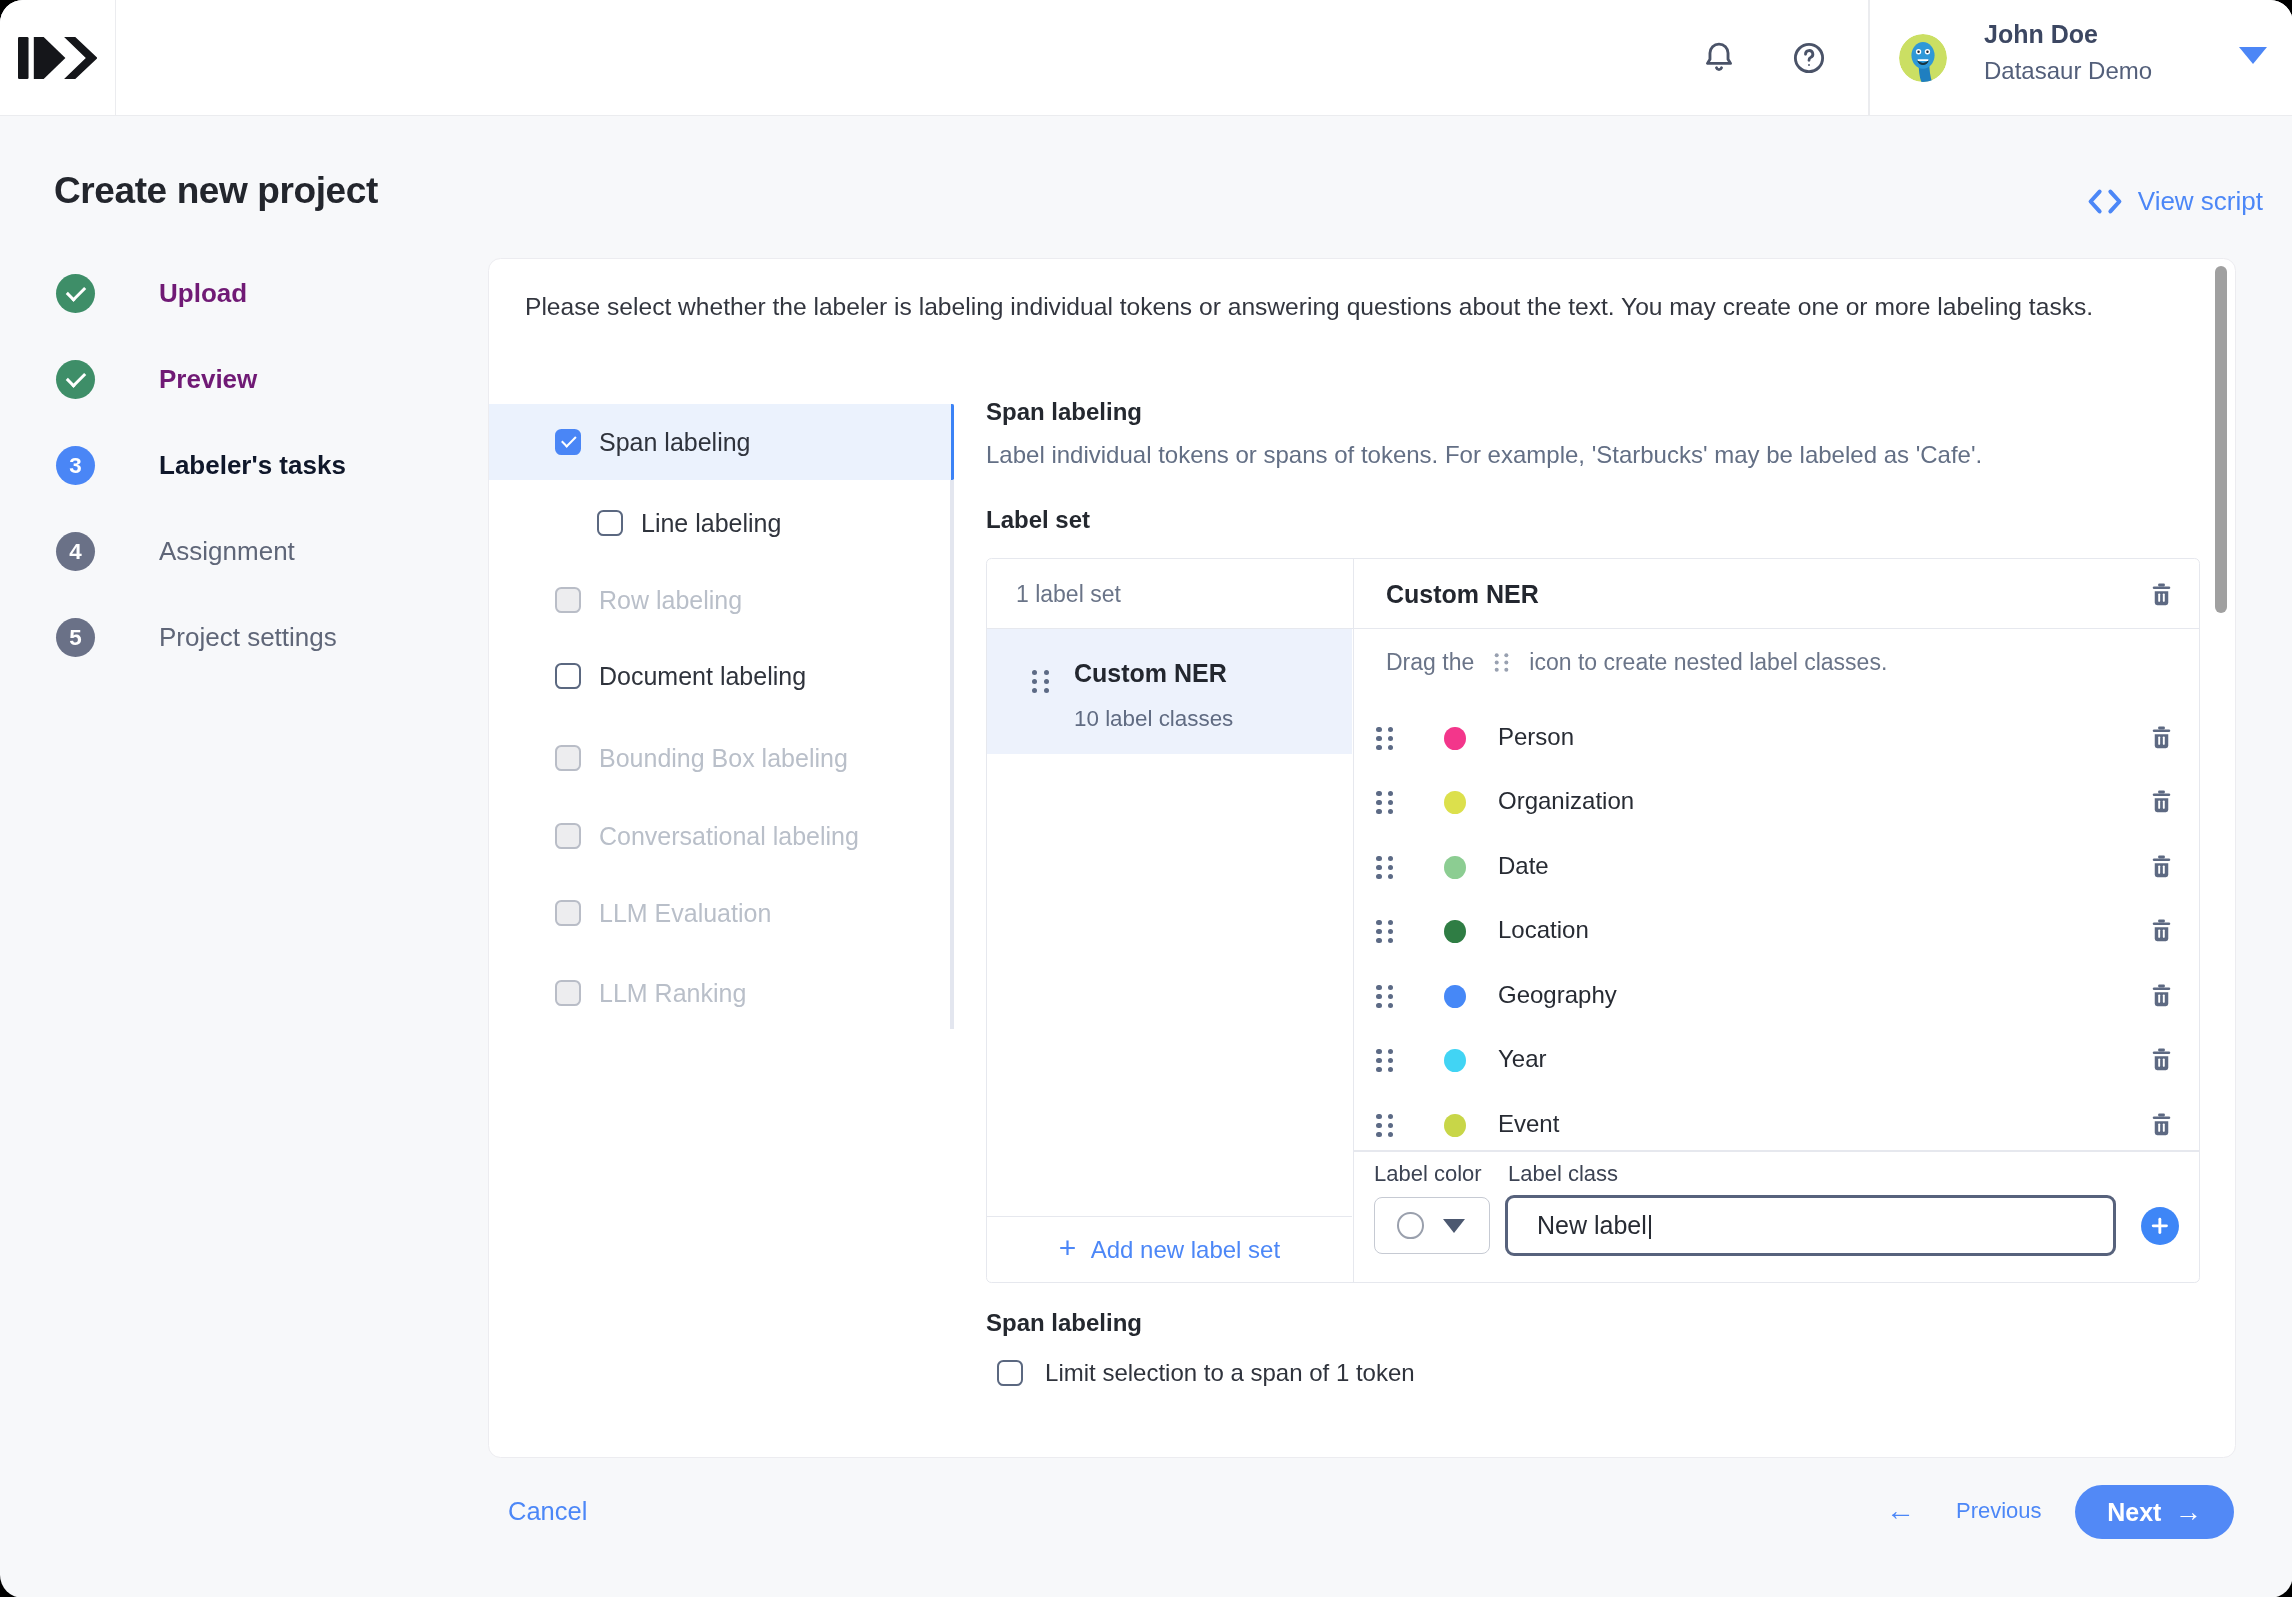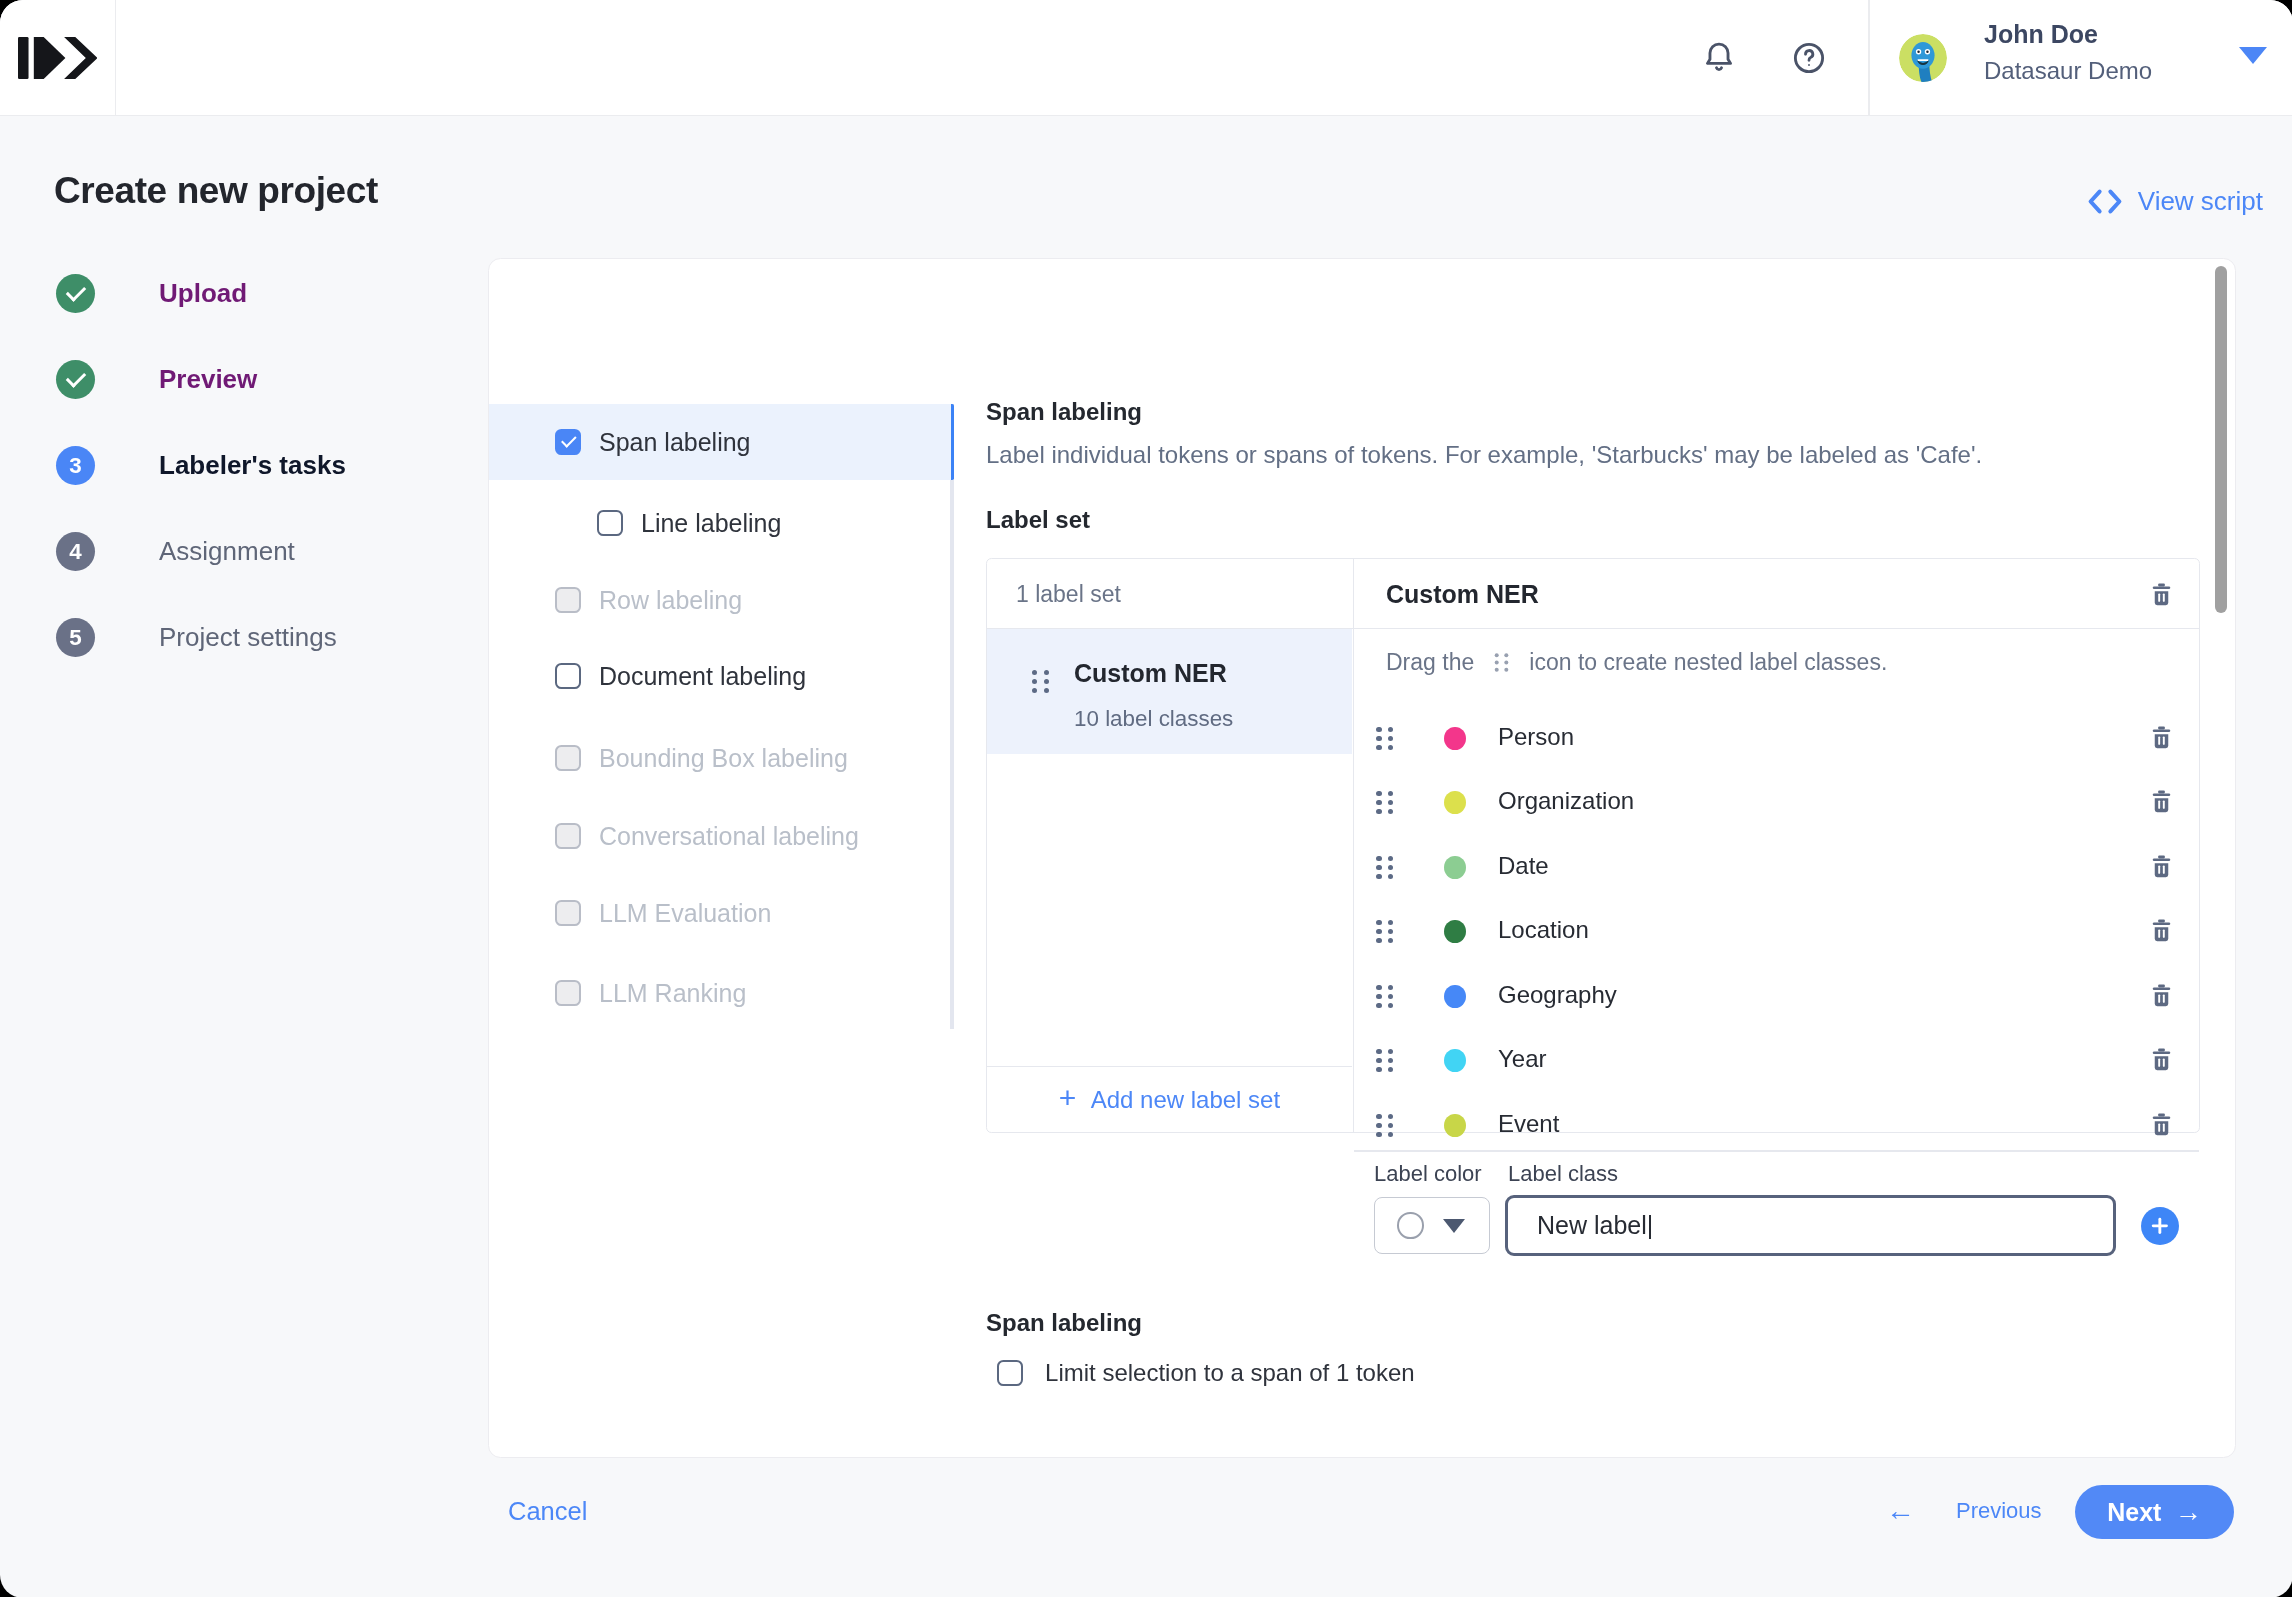--- a/index.html
+++ b/index.html
@@ -51,21 +51,21 @@
   .cb{width:26px;height:26px;border-radius:6.3px;border:2.7px solid #5b6880;background:#fff;box-sizing:border-box;position:relative;flex:0 0 26px;cursor:pointer;}
   .cb.checked{background:#4a86f6;border-color:#4a86f6;}
   .cb.checked::after{content:"";position:absolute;left:4.5px;top:5.4px;width:11.6px;height:6.3px;border-left:2.7px solid #fff;border-bottom:2.7px solid #fff;transform:rotate(-45deg);}
   .cb.disabled{border-color:#b9bdc7;background:#ededef;}
 
   
   .detail-heading{position:absolute;left:497px;top:139px;font-size:24px;font-weight:bold;color:#24282f;}
   .detail-desc{position:absolute;left:497px;top:182px;font-size:24px;color:#636f85;}
   .labelset-heading{position:absolute;left:497px;top:247px;font-size:24px;font-weight:bold;color:#24282f;}
 
-  .panel{position:absolute;left:497px;top:299px;width:1214px;height:575px;border:1.8px solid #e6e8ee;border-radius:5.4px;box-sizing:border-box;}
+  .panel{position:absolute;left:497px;top:299px;width:1214px;height:725px;border:1.8px solid #e6e8ee;border-radius:5.4px;box-sizing:border-box;}
   .panel-left-col{position:absolute;left:0;top:0;width:367px;height:100%;border-right:1.8px solid #e6e8ee;box-sizing:border-box;}
   .panel-header-row{position:absolute;left:0;top:0;width:100%;height:70px;border-bottom:1.8px solid #e6e8ee;box-sizing:border-box;}
   .left-header{position:absolute;left:29px;top:0;height:70px;display:flex;align-items:center;font-size:23px;color:#6a7488;}
   .right-header-title{position:absolute;left:399px;top:0;height:70px;display:flex;align-items:center;font-size:25px;font-weight:bold;color:#23272f;}
   .header-trash{position:absolute;right:24px;top:21.5px;}
 
   .set-item{position:absolute;left:0;top:70px;width:365px;height:125px;background:#edf2fc;cursor:pointer;}
   .set-item .drag{position:absolute;left:45px;top:41px;}
   .set-name{position:absolute;left:87px;top:30px;font-size:25px;font-weight:bold;color:#23272f;}
   .set-sub{position:absolute;left:87px;top:77px;font-size:22.4px;color:#606b82;}
@@ -189,20 +189,21 @@
       <div class="step-label">Assignment</div>
     </div>
     <div class="step todo">
       <div class="step-circle">5</div>
       <div class="step-label">Project settings</div>
     </div>
   </div>
 
   <div class="card">
     <div class="scroll-thumb"></div>
+    <div class="instruction">Please select whether the labeler is labeling individual tokens or answering questions about the text. You may create one or more labeling tasks.</div>
 
     <div>
       <div class="task-track"></div>
       <div class="task-indicator"></div>
     <div class="task-row selected" style="top: 145px;">
     <div class="cb checked"></div>
     <div class="task-label">Span labeling</div>
   </div>
         <div class="task-row indent" style="top: 226px;">
     <div class="cb"></div>

